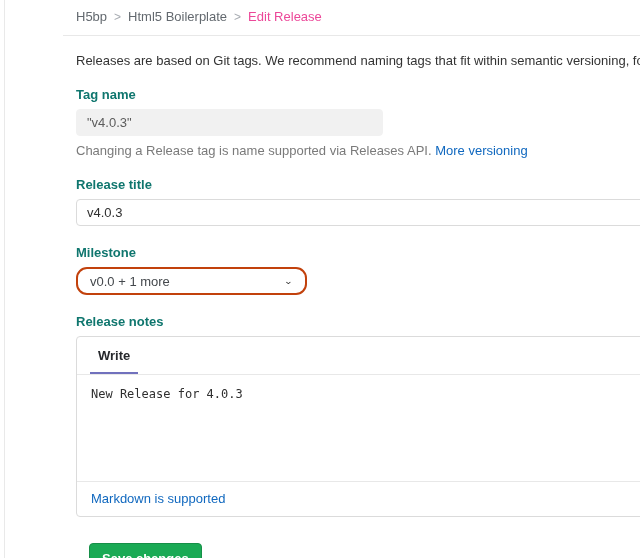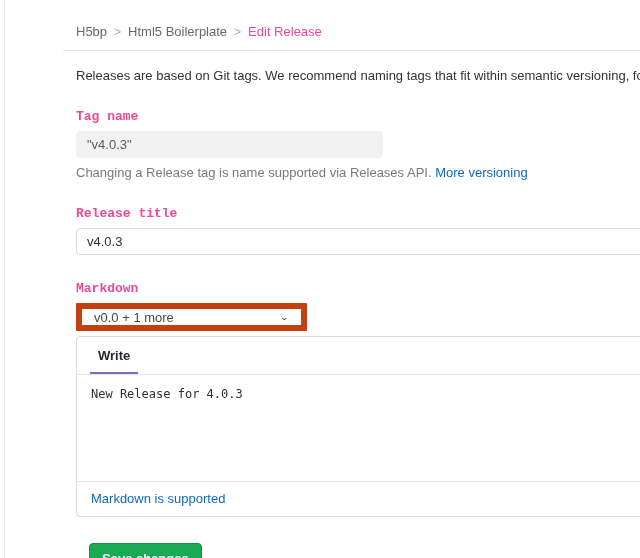--- a/index.html
+++ b/index.html
@@ -17,41 +17,40 @@
   .page {
     position: relative;
     margin-left: 63px;
     width: 577px;
     height: 558px;
     overflow: hidden;
   }
   
   .breadcrumb {
     display: flex; align-items: center; gap: 7px;
-    padding: 24px 0 11px 13px;
+    padding: 9px 0 11px 13px;
     border-bottom: 1px solid #e8e8e8;
     font-size: 13px;
   }
   .crumb { color: #63696f; text-decoration: none; cursor: pointer; }
   .crumb.current { color: #ec4899; font-weight: 400; text-align: center; }
   .crumb-sep { color: #a7abb1; font-size: 12px; }
   
   .content { padding: 0 0 0 13px; }
   .intro {
     margin-top: 17px;
     white-space: nowrap;
     color: #333;
   }
   .field-label {
     display: block;
     font-weight: 700;
-    color: #ec4899;
-    margin-top: 26px;
+    color: #0f766e;
+    margin-top: 19px;
     margin-bottom: 7px;
-    font-family: Liberation Mono, monospace;
   }
   .text-input {
     display: block;
     height: 27px;
     border: 1px solid #dbdbdb;
     border-radius: 4px;
     padding: 0 10px;
     font-family: "Liberation Sans", sans-serif;
     font-size: 13px;
     color: #303030;
@@ -64,22 +63,22 @@
     color: #5c5c5c;
   }
   .w-tag { width: 307px; }
   .w-full { width: 600px; }
   .help-text { margin-top: 7px; color: #7a7a7a; }
   a.link { color: #1068bf; text-decoration: none; cursor: pointer; }
   
   .dropdown {
     margin-top: 0;
     width: 231px; height: 28px;
-    border: 6px solid #c2410c;
-    border-radius: 1px;
+    border: 2px solid #c2410c;
+    border-radius: 11px;
     display: flex; align-items: center; justify-content: space-between;
     padding: 0 12px;
     background: #fff;
     cursor: pointer;
     color: #44484c;
   }
   .chevron { font-size: 11px; color: #333; transform: scaleY(0.8); }
   
   .editor-box {
     margin-top: 5px;
@@ -161,26 +160,27 @@
     <label class="field-label">Tag name</label>
     <input class="text-input disabled w-tag" type="text" disabled="" value="&quot;v4.0.3&quot;" style="">
     <p class="help-text">
       <span>Changing a Release tag is name supported via Releases API.</span>
       <a class="link">More versioning</a>
     </p>
 
     <label class="field-label">Release title</label>
     <input class="text-input w-full" type="text" value="v4.0.3" style="">
 
-    <label class="field-label">Markdown</label>
+    <label class="field-label">Milestone</label>
     <div class="dropdown">
       <span>v0.0 + 1 more</span>
       <span class="chevron">⌄</span>
     </div>
 
+    <label class="field-label">Release notes</label>
     <div class="editor-box">
       <div class="tab-bar">
         <div class="tab active">Write</div>
       </div>
       <textarea class="notes-area" style="">New Release for 4.0.3</textarea>
       <div class="editor-footer">
         <a class="link">Markdown is supported</a>
       </div>
     </div>
 

